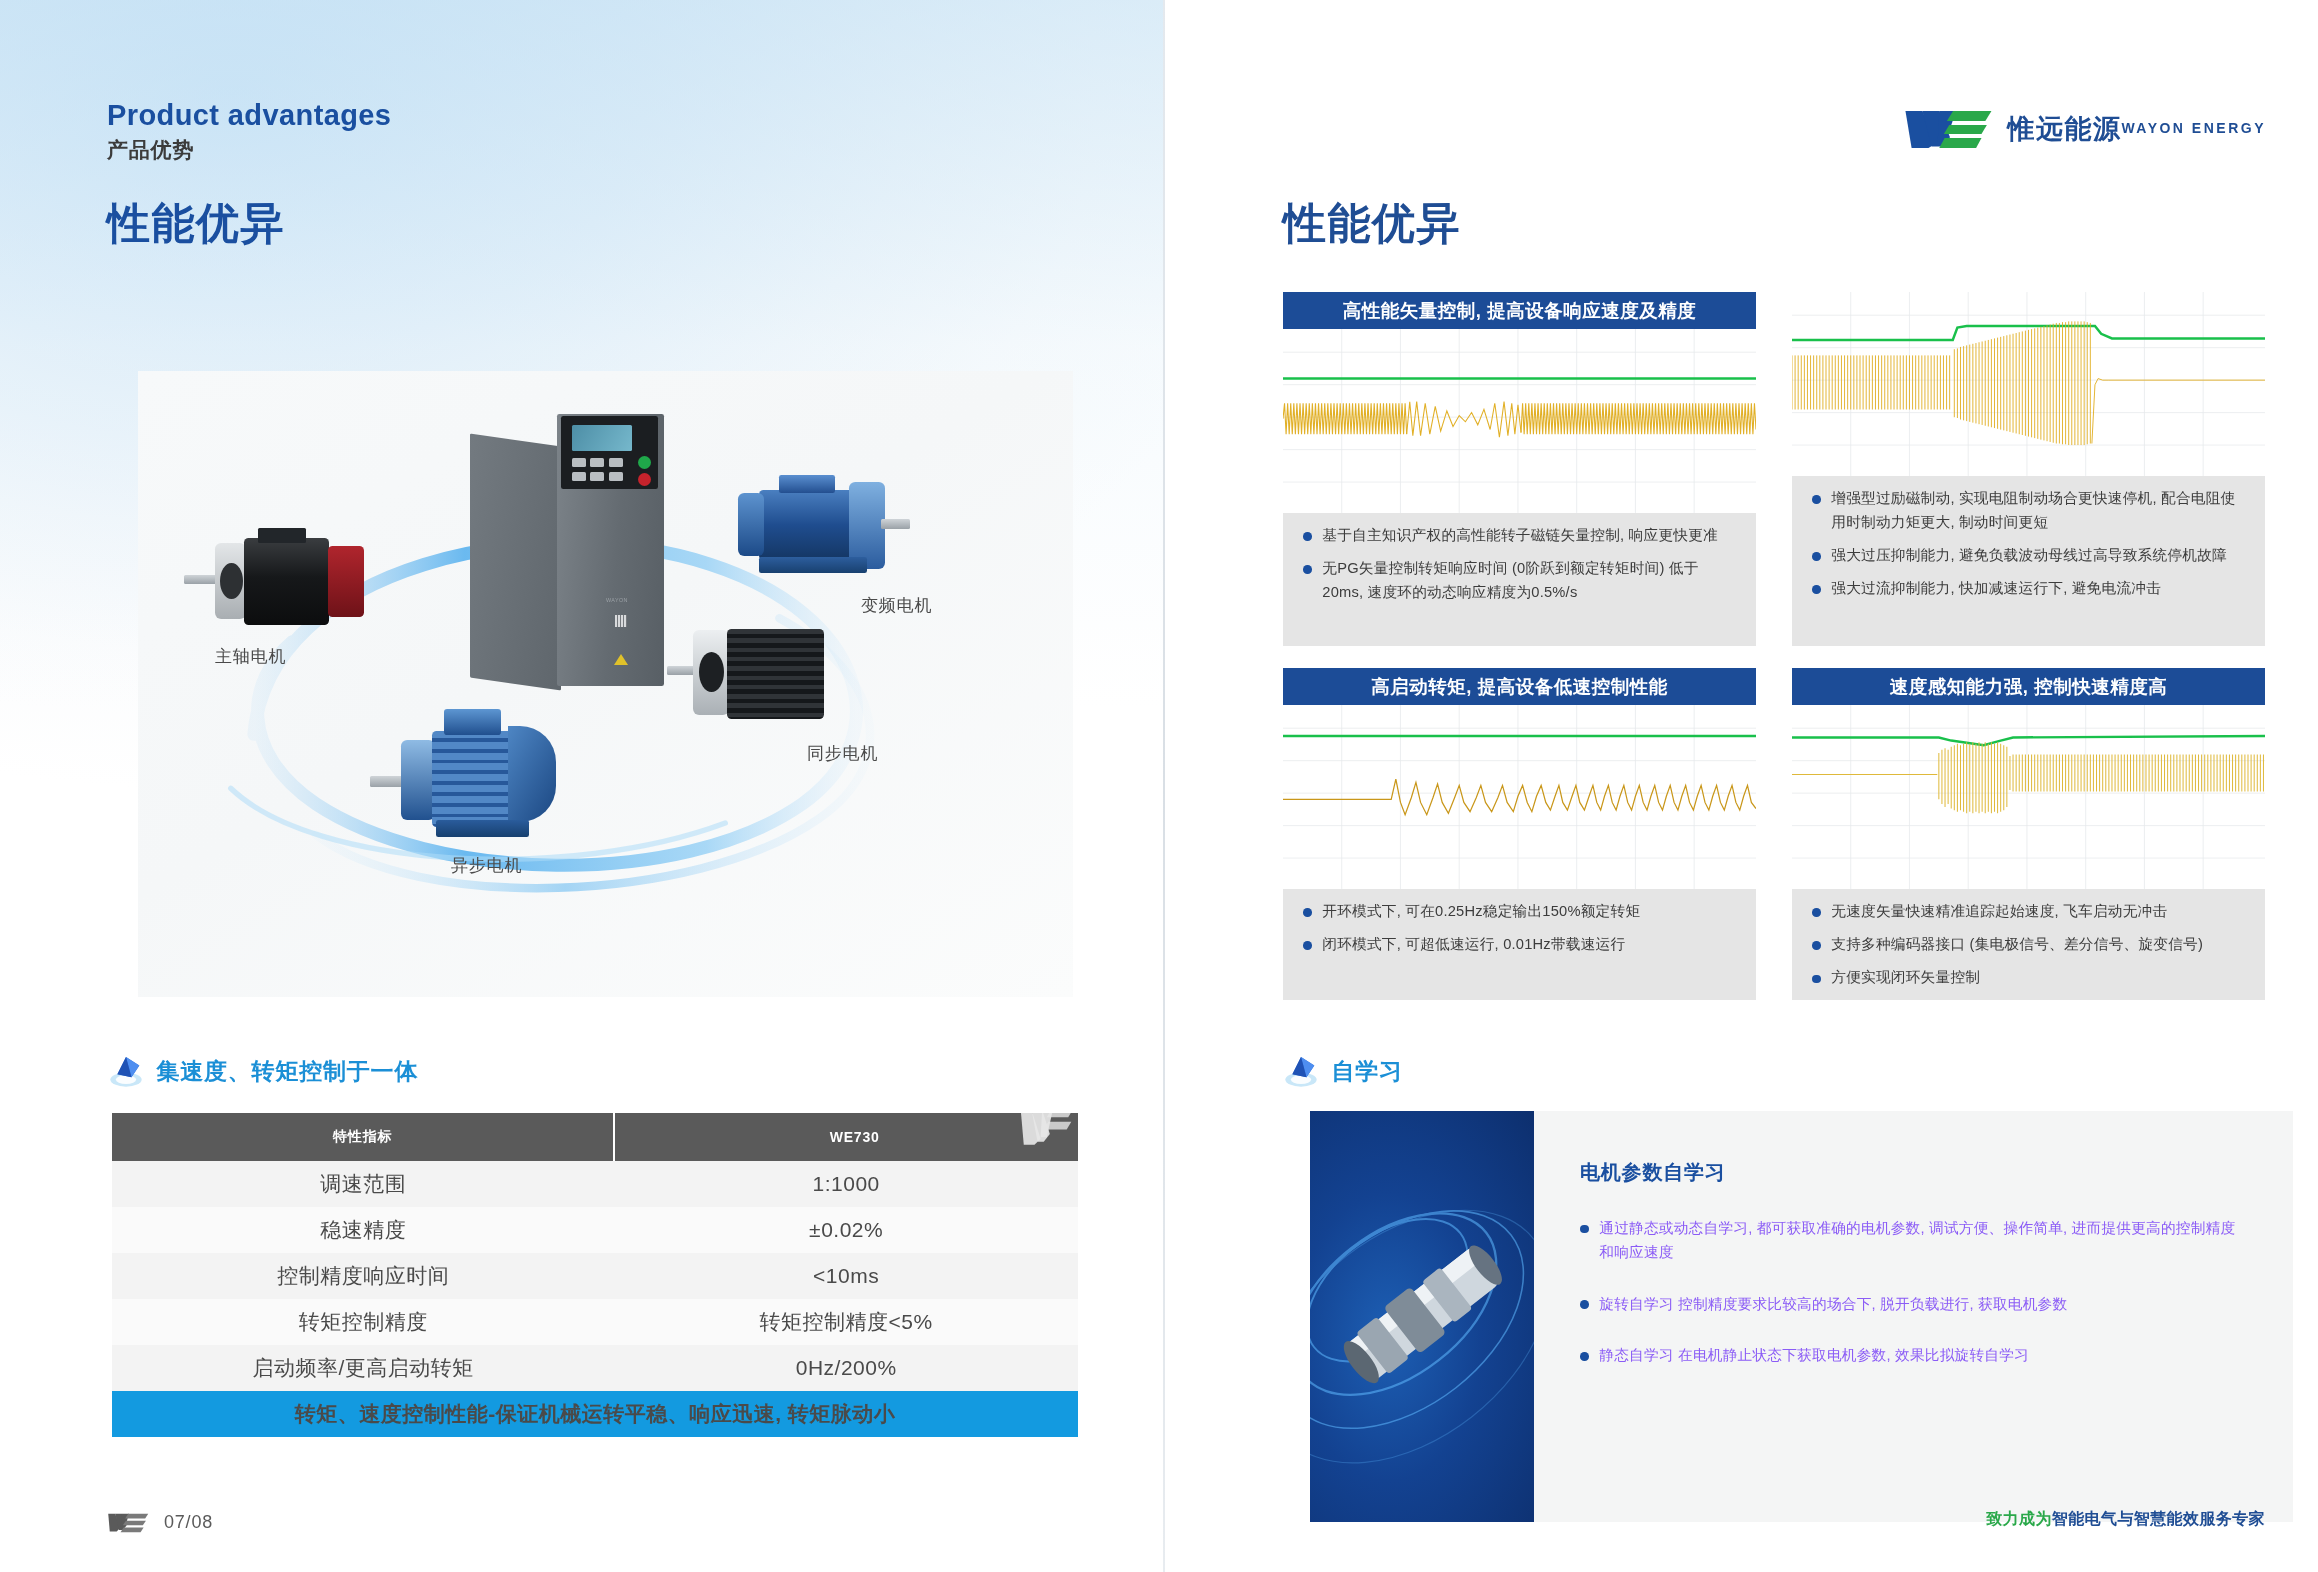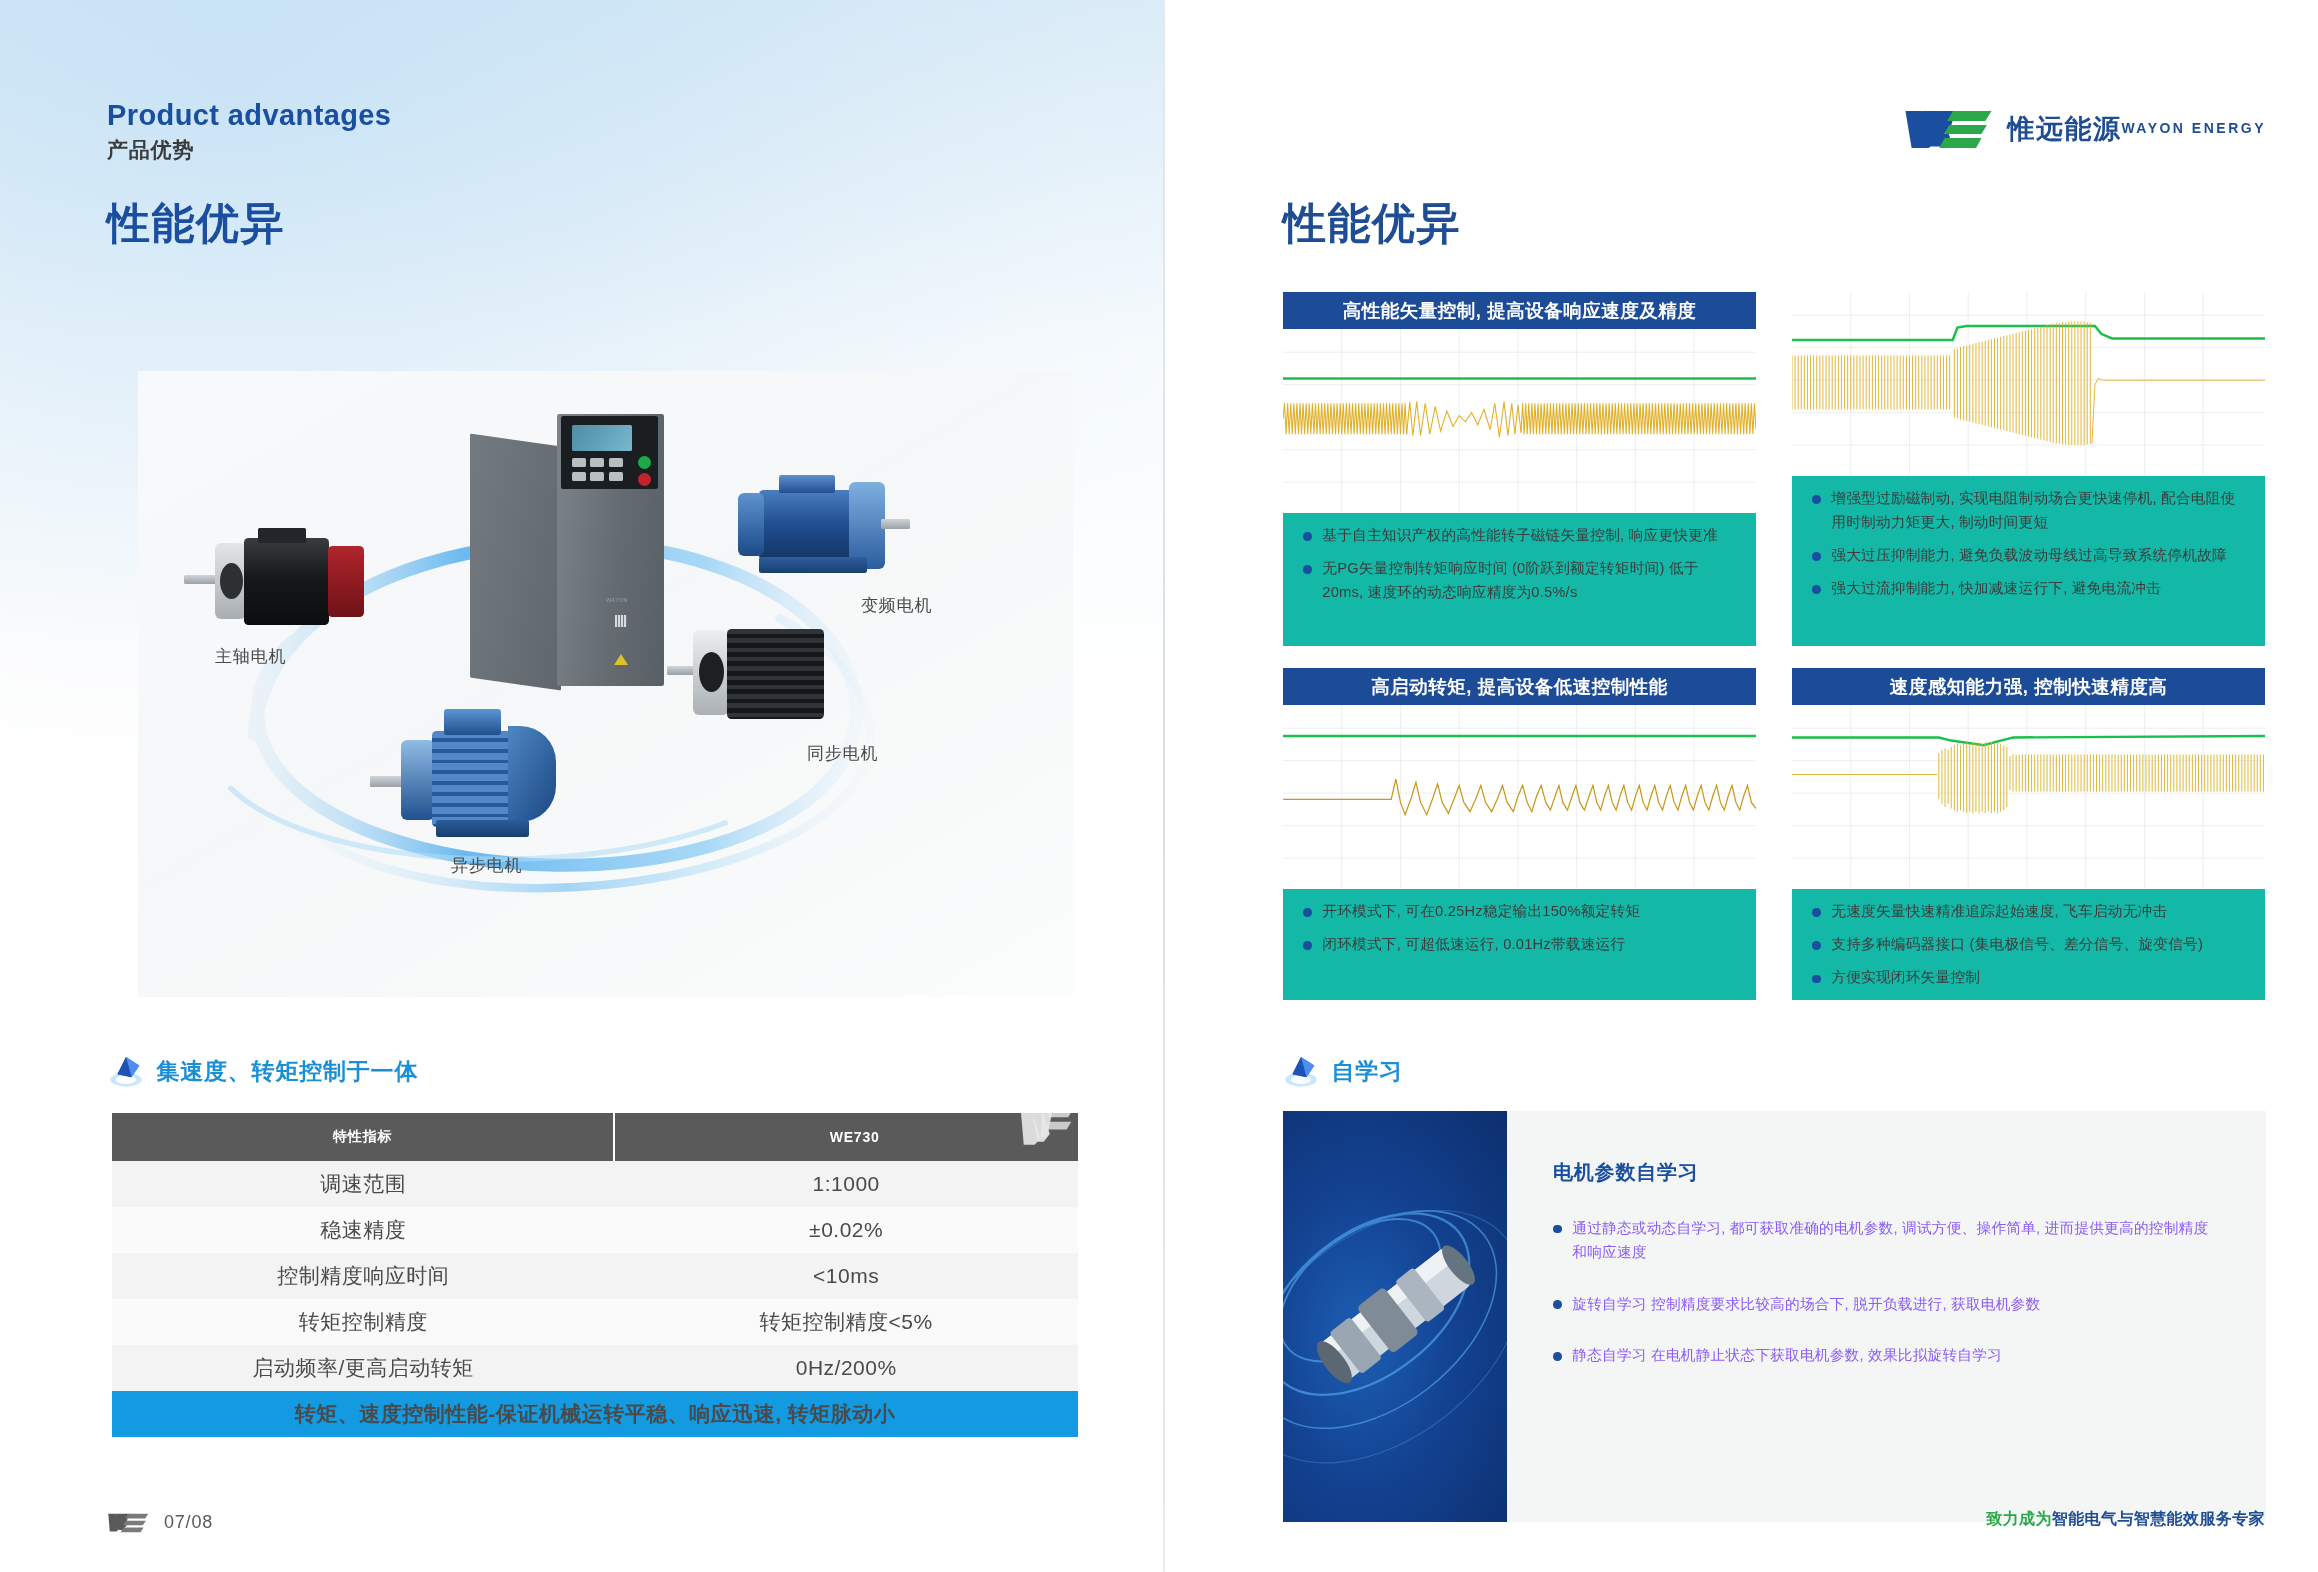--- a/index.html
+++ b/index.html
@@ -108,21 +108,21 @@
   .motor { position: absolute; }
   .m-body { position: absolute; border-radius: 4.6px; }
   .m-flange { position: absolute; border-radius: 6.2px; }
   .m-shaft { position: absolute; background: linear-gradient(180deg,#cfd4d8,#9aa1a7); border-radius: 1.5px; }
   .m-base { position: absolute; border-radius: 2.3px; }
 
   
   .cards { position: absolute; left: 1283px; top: 292px; width: 982px; }
   .card {
     position: absolute; width: 473px;
-    background: #14b8a6;
+    background: #e5e5e5;
   }
   .card-head {
     height: 37px; background: #1c4c97; position: relative;
     display: flex; align-items: center; justify-content: center;
   }
   .card-head-text { color: #ffffff; font-size: 18.5px; font-weight: 700; letter-spacing: 0.5px; }
   .card-head::after {
     content: ""; position: absolute; left: 45px; top: 37px;
     border-left: 15.5px solid transparent; border-right: 15.5px solid transparent;
     border-top: 15.5px solid #1c4c97;
@@ -161,21 +161,21 @@
   .spec-table tr.even td { background: #fafafa; }
   .table-footer {
     background: #139ae0; color: #ffffff; font-size: 16px; font-weight: 700;
     text-align: center; height: 45px; letter-spacing: 0.8px;
   }
   .th-watermark {
     position: absolute; right: 4.6px; top: -4.6px; width: 54px; height: 46px; opacity: 0.85; pointer-events: none;
   }
 
   
-  .sl-wrap { position: absolute; left: 1283px; top: 1111px; width: 983px; height: 411px; display: flex; }
+  .sl-wrap { position: absolute; left: 1310px; top: 1111px; width: 983px; height: 411px; display: flex; }
   .sl-img {
     width: 224px; height: 411px; position: relative; overflow: hidden;
     background: radial-gradient(ellipse at 35% 55%, #1d5fb4 0%, #134291 45%, #0d2f6e 100%);
   }
   .sl-body {
     flex: 1; background: #f4f5f5; padding: 48px 46px 0 46px;
   }
   .sl-title { font-size: 20px; font-weight: 700; color: #1a4fa0; letter-spacing: 0.8px; margin-bottom: 31px; }
   .sl-item { display: flex; gap: 10.8px; margin-bottom: 28px; }
   .sl-dot { width: 8.5px; height: 8.5px; border-radius: 50%; background: #1a4fa0; flex: none; margin-top: 7.7px; }

